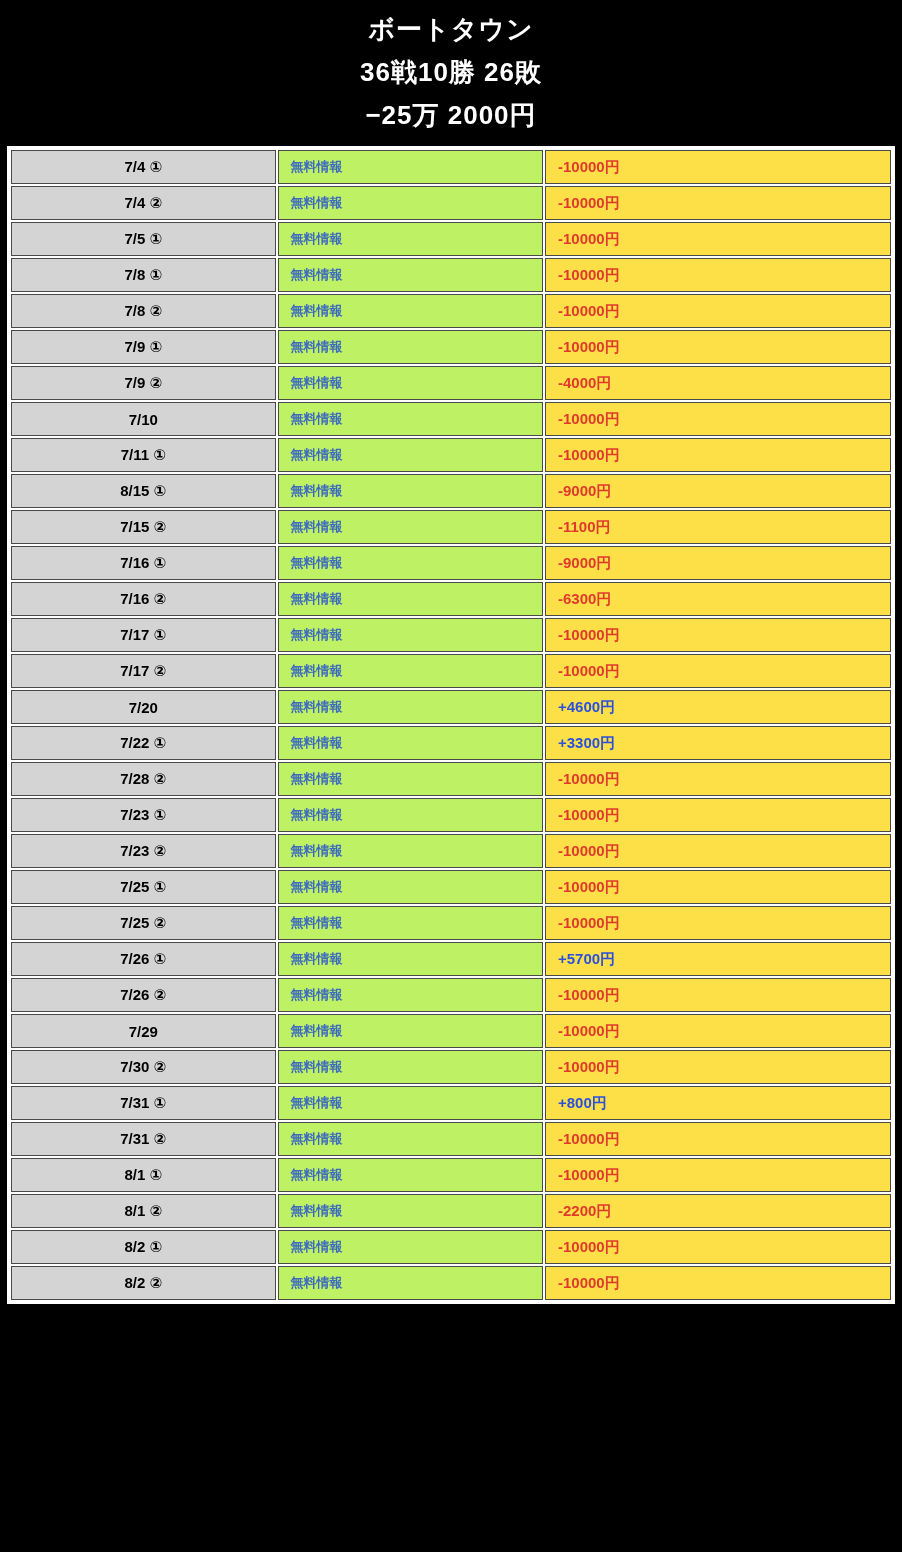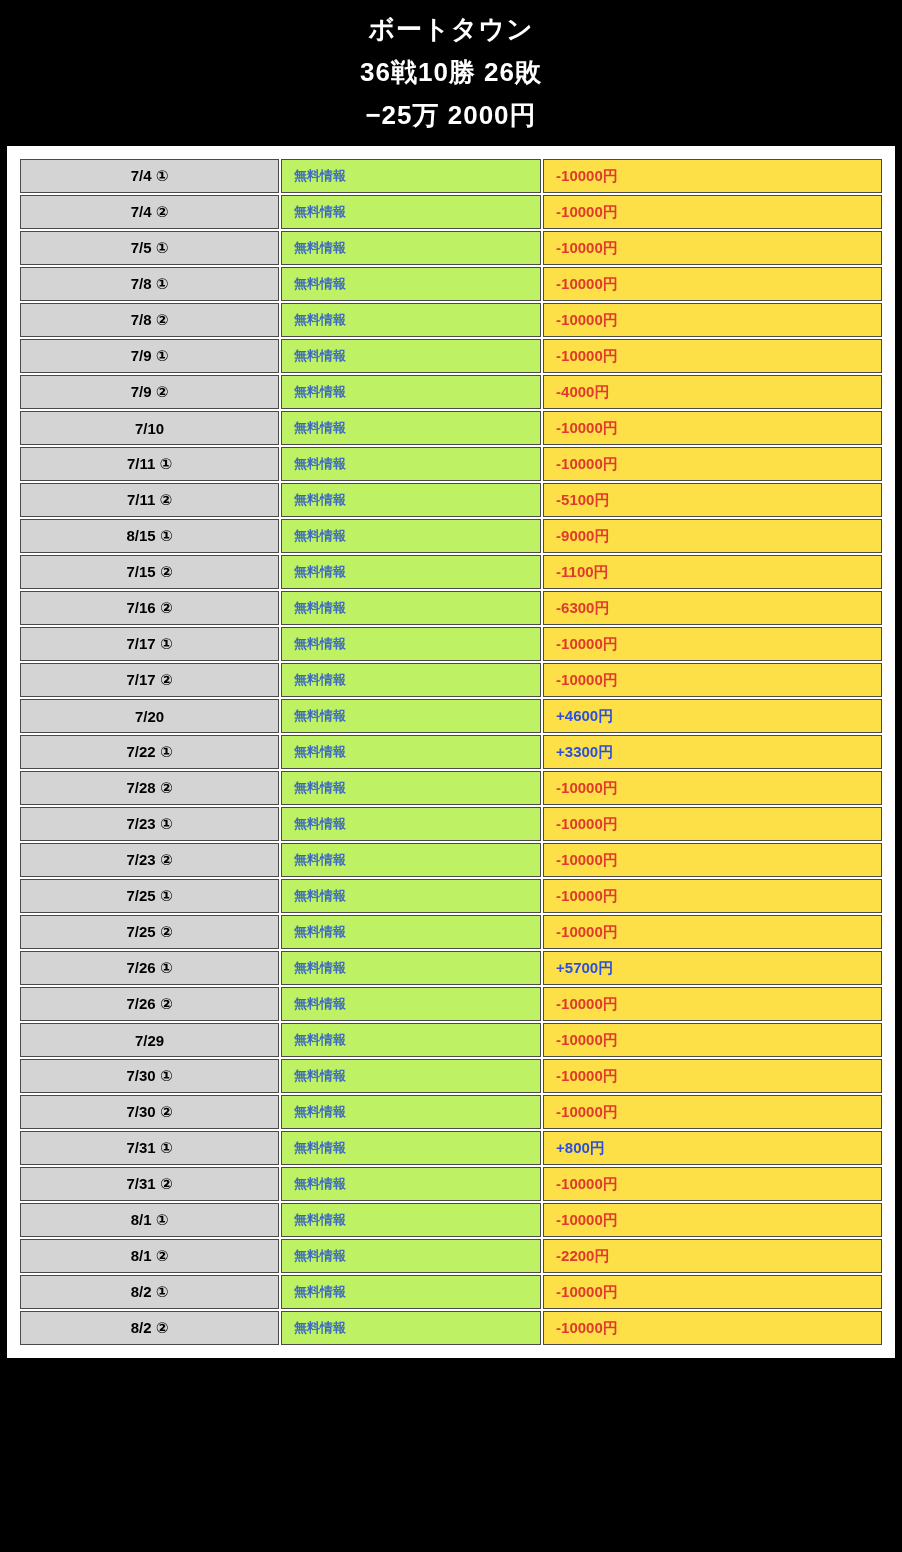--- a/index.html
+++ b/index.html
@@ -26,21 +26,21 @@
   .header .line {
     font-weight: bold;
     font-size: 26px;
     line-height: 43px;
     letter-spacing: 1px;
   }
   
   .table-wrap {
     margin: 0 7px;
     background: #ffffff;
-    padding: 11px;
+    padding: 2px;
     box-sizing: border-box;
   }
   table.results {
     width: 100%;
     border-collapse: separate;
     border-spacing: 2px;
     background: #ffffff;
   }
   td {
     border: 1px solid #4a4a4a;
@@ -128,35 +128,35 @@
             <td class="date">7/10</td>
             <td class="info">無料情報</td>
             <td class="amount neg">-10000円</td>
           </tr>
           <tr>
             <td class="date">7/11 ①</td>
             <td class="info">無料情報</td>
             <td class="amount neg">-10000円</td>
           </tr>
           <tr>
-            <td class="date">7/11 ②</td>
-            <td class="info">無料情報</td>
-            <td class="amount neg">-5100円</td>
-          </tr>
-          <tr>
             <td class="date">8/15 ①</td>
             <td class="info">無料情報</td>
             <td class="amount neg">-9000円</td>
           </tr>
           <tr>
             <td class="date">7/15 ②</td>
             <td class="info">無料情報</td>
             <td class="amount neg">-1100円</td>
           </tr>
           <tr>
+            <td class="date">7/16 ①</td>
+            <td class="info">無料情報</td>
+            <td class="amount neg">-9000円</td>
+          </tr>
+          <tr>
             <td class="date">7/16 ②</td>
             <td class="info">無料情報</td>
             <td class="amount neg">-6300円</td>
           </tr>
           <tr>
             <td class="date">7/17 ①</td>
             <td class="info">無料情報</td>
             <td class="amount neg">-10000円</td>
           </tr>
           <tr>
@@ -204,25 +204,20 @@
             <td class="info">無料情報</td>
             <td class="amount pos">+5700円</td>
           </tr>
           <tr>
             <td class="date">7/26 ②</td>
             <td class="info">無料情報</td>
             <td class="amount neg">-10000円</td>
           </tr>
           <tr>
             <td class="date">7/29</td>
-            <td class="info">無料情報</td>
-            <td class="amount neg">-10000円</td>
-          </tr>
-          <tr>
-            <td class="date">7/30 ①</td>
             <td class="info">無料情報</td>
             <td class="amount neg">-10000円</td>
           </tr>
           <tr>
             <td class="date">7/30 ②</td>
             <td class="info">無料情報</td>
             <td class="amount neg">-10000円</td>
           </tr>
           <tr>
             <td class="date">7/31 ①</td>

